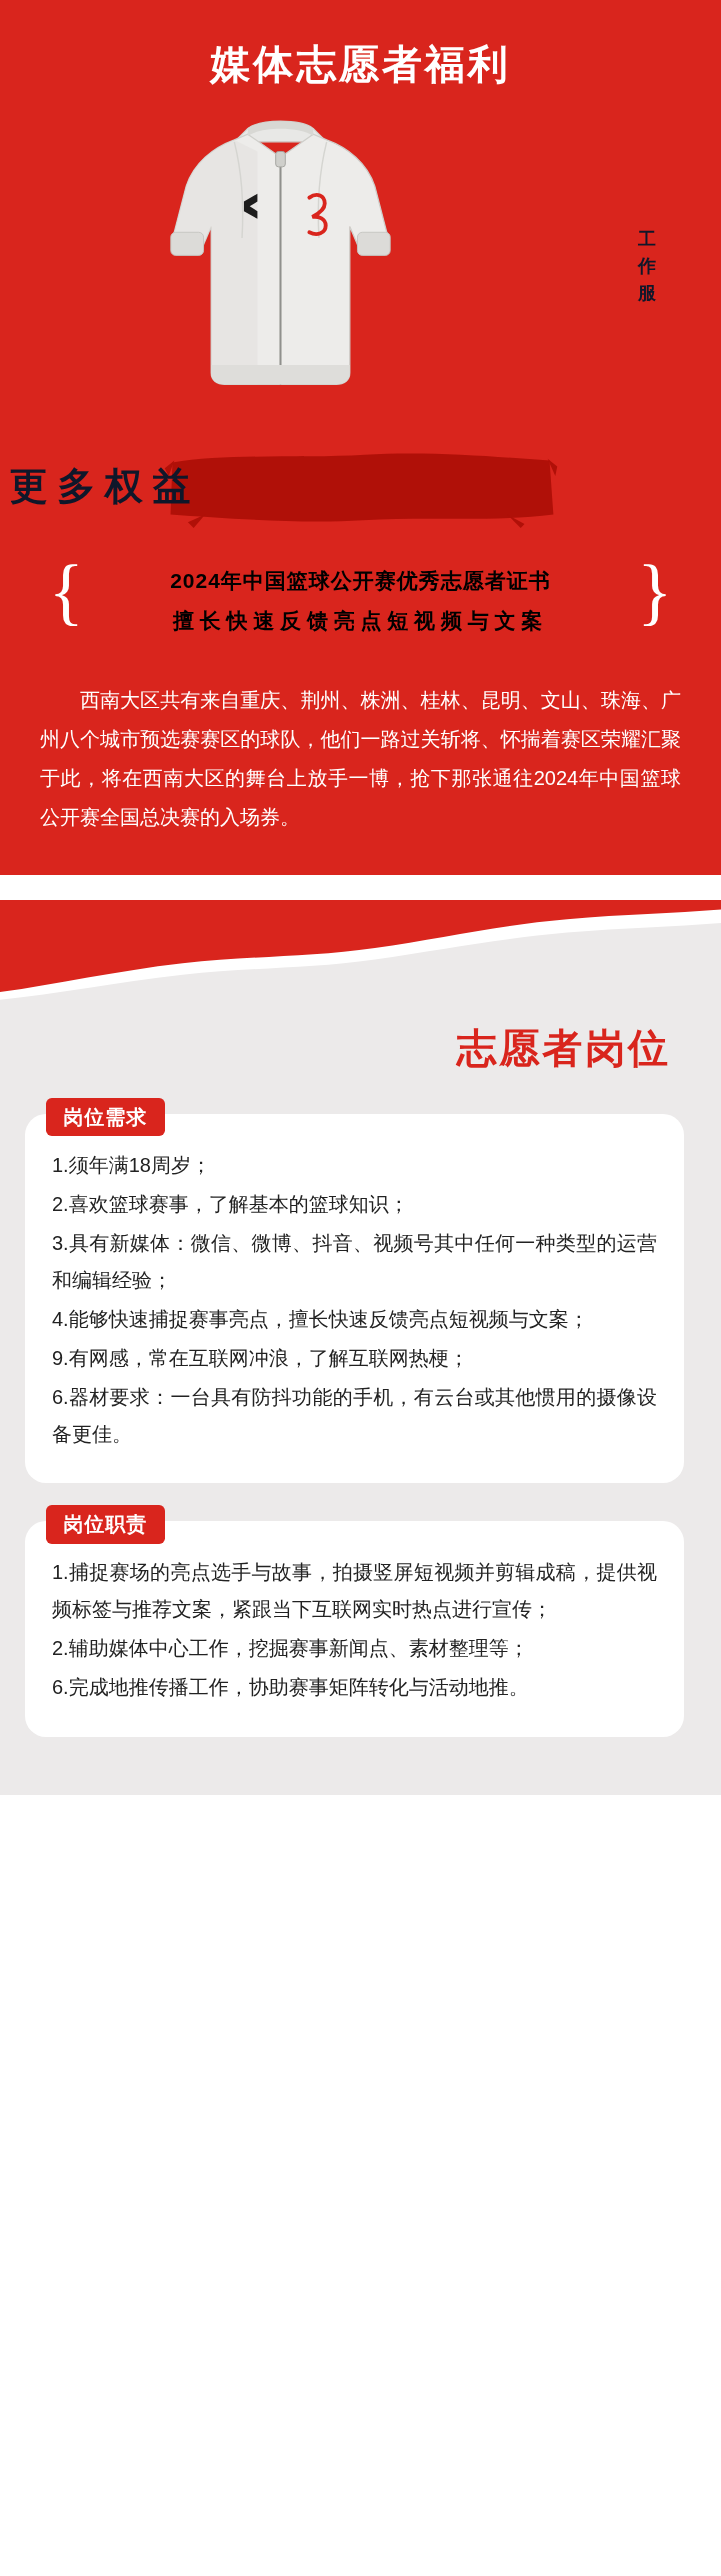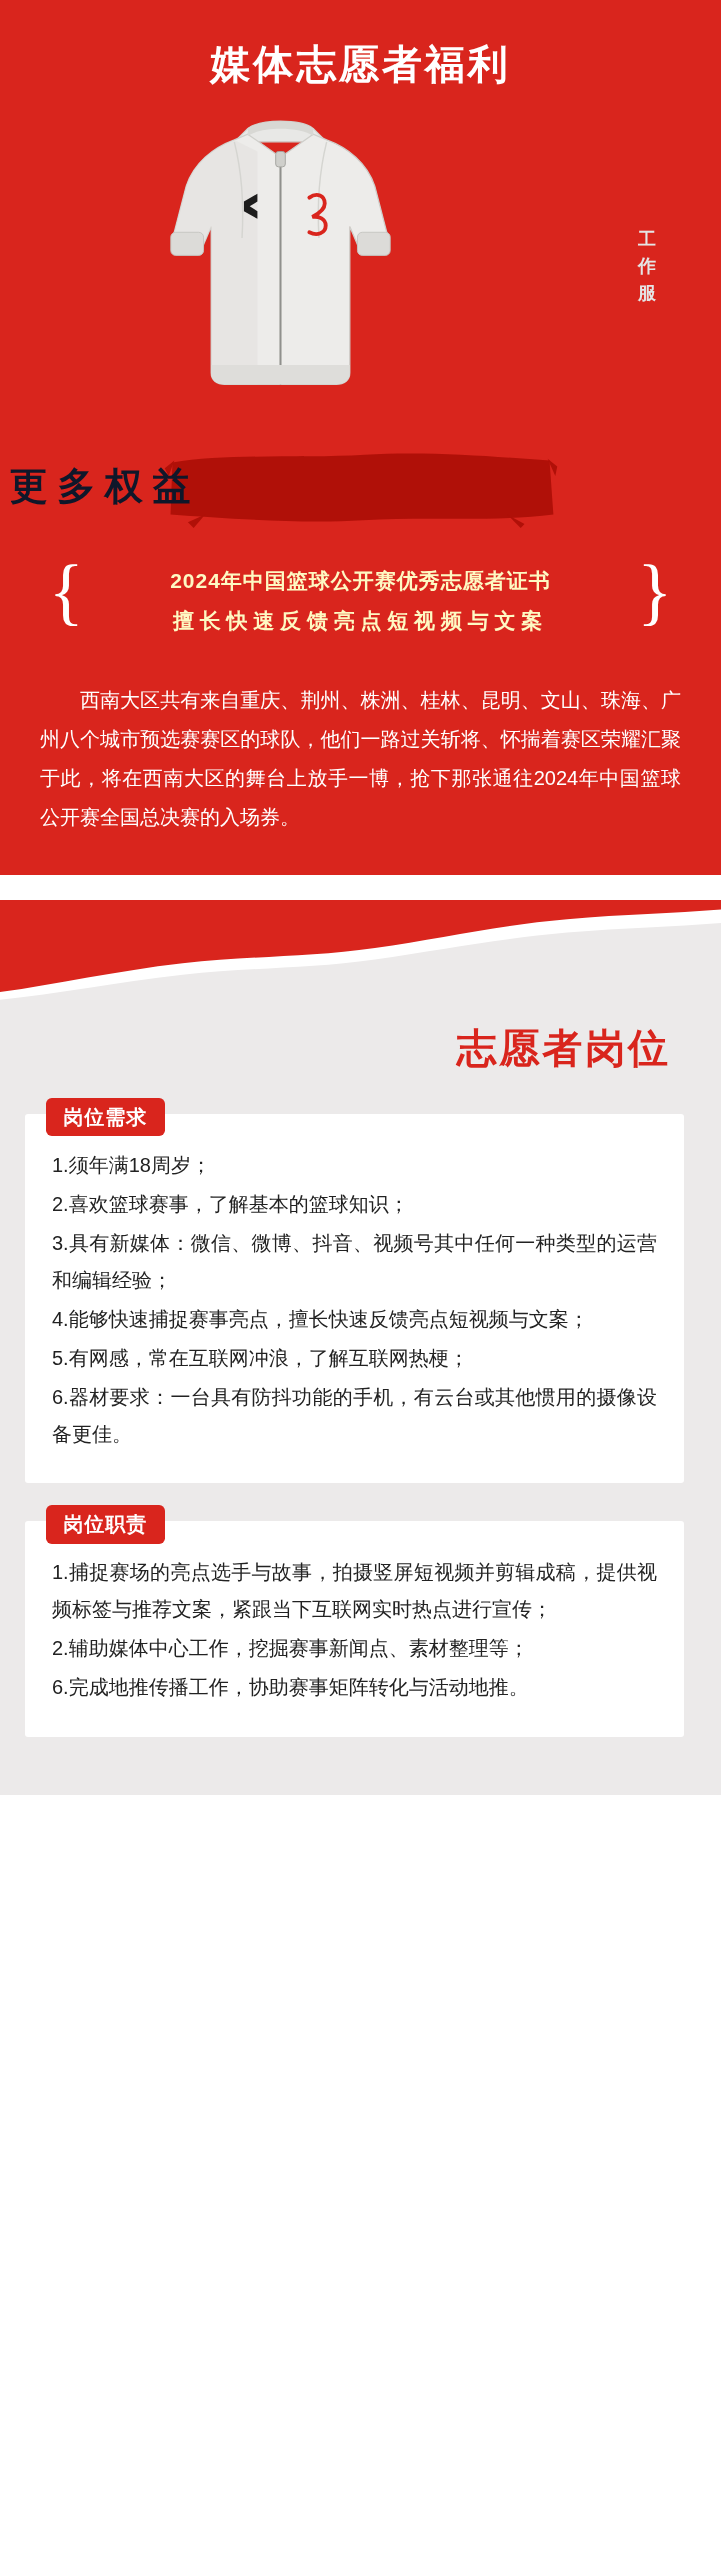--- a/index.html
+++ b/index.html
@@ -42,21 +42,21 @@
     position: absolute;
     left: 165px;
     top: 0;
     width: 231px;
     height: 279px;
   }
   .jacket-label {
     position: absolute;
     right: 63px;
     top: 113px;
-    color: #e5e5e5;
+    color: #0f172a;
     font-size: 18px;
     font-weight: bold;
     line-height: 1.5;
     width: 21px;
     text-align: center;
     letter-spacing: 1px;
   }
 
   
   .banner-wrap {
@@ -96,21 +96,21 @@
     color: #ffffff;
     font-size: 73px;
     line-height: 73px;
     font-weight: 300;
     font-family: "Liberation Serif", serif;
   }
   .brace.left { left: 5.8px; }
   .brace.right { right: 5.8px; }
   .brace-line {
     text-align: center;
-    color: #fef9c3;
+    color: #000000;
     font-size: 21px;
     font-weight: bold;
     line-height: 1.9;
     letter-spacing: 1px;
   }
   .brace-line.wide { letter-spacing: 5.8px; }
 
   
   .para {
     color: #ffffff;
@@ -144,21 +144,21 @@
     font-size: 40px;
     font-weight: bold;
     letter-spacing: 2.9px;
     padding: 5.8px 38px 0 0;
   }
 
   .card {
     position: relative;
     margin: 38px 25px 0 25px;
     background: #ffffff;
-    border-radius: 3px;
+    border-radius: 21px;
     padding: 33px 27px 29px 27px;
   }
   .card-tag {
     position: absolute;
     left: 21px;
     top: -16.3px;
     background: #d9251d;
     color: #ffffff;
     font-size: 20px;
     font-weight: bold;
@@ -245,21 +245,21 @@
   <div class="grey-section">
 
     <div class="grey-title">志愿者岗位</div>
 
     <div class="card">
       <div class="card-tag">岗位需求</div>
       <div class="card-item">1.须年满18周岁；</div>
       <div class="card-item">2.喜欢篮球赛事，了解基本的篮球知识；</div>
       <div class="card-item">3.具有新媒体：微信、微博、抖音、视频号其中任何一种类型的运营和编辑经验；</div>
       <div class="card-item">4.能够快速捕捉赛事亮点，擅长快速反馈亮点短视频与文案；</div>
-      <div class="card-item">5.有网感，常在互联网冲浪，了解互联网热梗；</div>
+      <div class="card-item">9.有网感，常在互联网冲浪，了解互联网热梗；</div>
       <div class="card-item">6.器材要求：一台具有防抖功能的手机，有云台或其他惯用的摄像设备更佳。</div>
     </div>
 
     <div class="card">
       <div class="card-tag">岗位职责</div>
       <div class="card-item">1.捕捉赛场的亮点选手与故事，拍摄竖屏短视频并剪辑成稿，提供视频标签与推荐文案，紧跟当下互联网实时热点进行宣传；</div>
       <div class="card-item">2.辅助媒体中心工作，挖掘赛事新闻点、素材整理等；</div>
       <div class="card-item">6.完成地推传播工作，协助赛事矩阵转化与活动地推。</div>
     </div>
 

